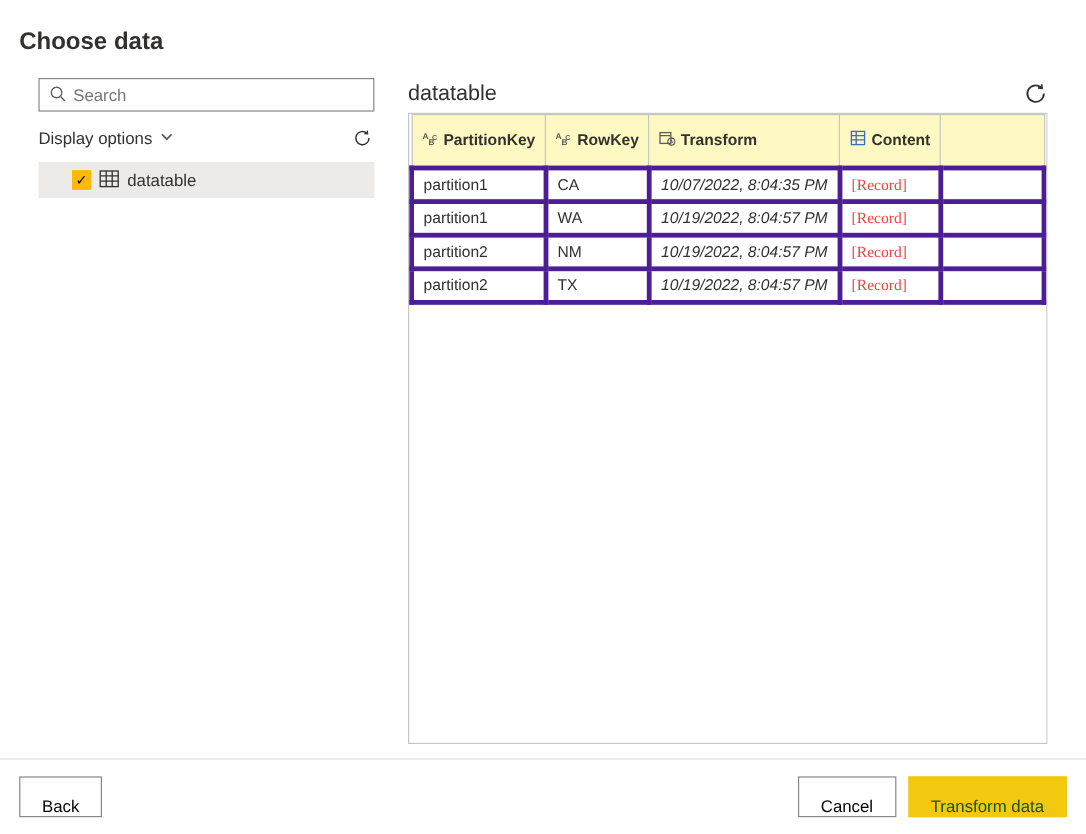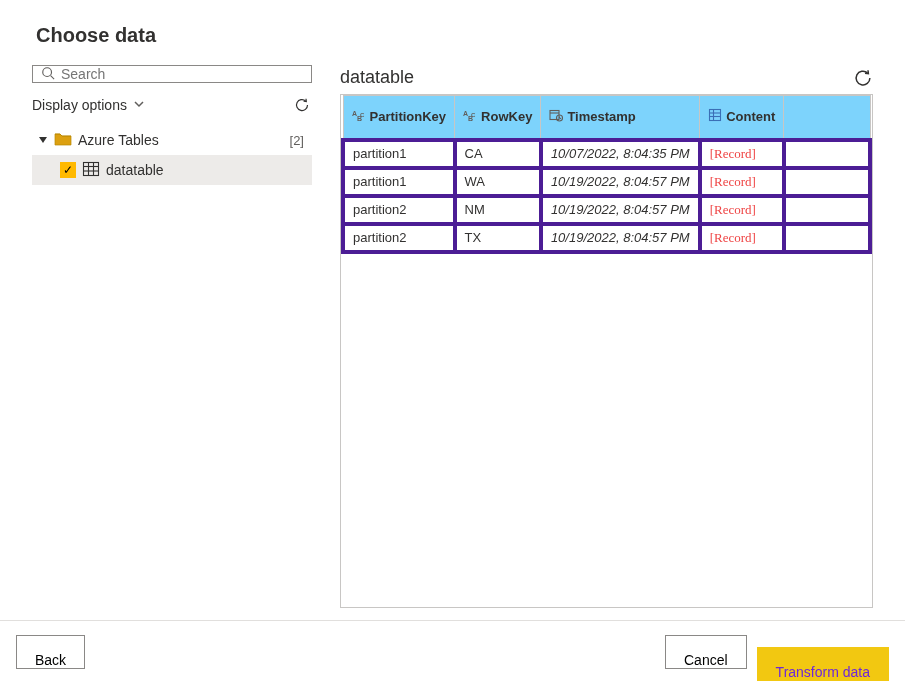--- a/index.html
+++ b/index.html
@@ -8,21 +8,21 @@
       font-size: 14px;
       color: #323130;
       background: #fff;
       width: 905px;
       height: 695px;
       display: flex;
       flex-direction: column;
       overflow: hidden;
     }
     .header {
-      padding: 24px 36px 18px;
+      padding: 24px 16px 18px;
     }
     .header h1 {
       font-size: 20px;
       font-weight: 600;
       color: #323130;
     }
     .main {
       flex: 1;
       display: flex;
       padding: 0 32px 12px;
@@ -30,21 +30,21 @@
       overflow: hidden;
     }
     .left-pane {
       width: 280px;
       flex-shrink: 0;
       display: flex;
       flex-direction: column;
     }
     .search-box {
       border: 1px solid #8a8886;
-      height: 18px;
+      height: 28px;
       display: flex;
       align-items: center;
       padding: 0 8px;
       gap: 6px;
       background: #fff;
     }
     .search-box input {
       border: none;
       outline: none;
       flex: 1;
@@ -134,21 +134,21 @@
       flex: 1;
       border: 1px solid #c8c6c4;
       overflow: auto;
       background: #fff;
     }
     table.grid {
       border-collapse: collapse;
       font-size: 13px;
     }
     table.grid th {
-      background: #7dd3fc;
+      background: #fef9c3;
       border: 1px solid #c8c6c4;
       text-align: left;
       font-weight: 600;
       padding: 4px 8px;
       height: 44px;
       white-space: nowrap;
     }
     table.grid th .col-inner {
       display: flex;
       align-items: center;
@@ -176,22 +176,21 @@
       padding: 16px 18px;
       border: 1px solid #8a8886;
       background: #fff;
       font-family: inherit;
       font-size: 14px;
       cursor: pointer;
     }
     .btn.primary {
       background: #f2c811;
       border-color: #f2c811;
-      color: #6d28d9;
-      margin-top: 12px;
+      color: #14532d;
     }
   </style>
 </head>
 <body>
 
 <div class="header">
   <h1>Choose data</h1>
 </div>
 
 <div class="main">
@@ -218,35 +217,20 @@
       </div>
       <div class="refresh-btn">
         <svg viewBox="0 0 16 16" fill="none" stroke="#323130" stroke-width="1.2">
           <path d="M13.5 8a5.5 5.5 0 1 1-1.9-4.1"></path>
             <polyline points="12,1.8 12.3,4.5 9.6,4.2"></polyline>
         </svg>
       </div>
     </div>
 
     <div class="tree">
-      <div class="tree-row tree-group">
-        <span class="caret">
-          <svg viewBox="0 0 10 10" fill="#323130">
-              <polygon points="1,2 9,2 5,8"></polygon>
-            </svg>
-        </span>
-        <span class="folder-icon">
-          <svg viewBox="0 0 18 18" fill="#dca010" stroke="#b88700" stroke-width="0.7">
-            <path d="M1 4h5l2 2h9v9H1z"></path>
-              <path d="M1 4h5l2 2h9" fill="none"></path>
-          </svg>
-        </span>
-        <span class="tree-group-label">Azure Tables</span>
-        <span class="tree-count">[2]</span>
-      </div>
 
 
       <div class="tree-row tree-item selected">
         <span class="cb checked"></span>
         <span class="table-icon">
           <svg viewBox="0 0 18 18" fill="none" stroke="#323130" stroke-width="1.1">
             <rect x="1.5" y="2.5" width="15" height="13"></rect>
               <line x1="1.5" y1="6.5" x2="16.5" y2="6.5"></line>
             <line x1="1.5" y1="11" x2="16.5" y2="11"></line>
               <line x1="6.5" y1="2.5" x2="6.5" y2="15.5"></line>
@@ -300,21 +284,21 @@
               <div class="col-inner">
                 <span class="type-icon">
                   <svg viewBox="0 0 14 14" fill="none" stroke="#605e5c" stroke-width="1.1">
                     <rect x="1" y="2.5" width="9" height="9"></rect>
                       <line x1="1" y1="5" x2="10" y2="5"></line>
                     <circle cx="10.5" cy="10" r="3"></circle>
                       <line x1="10.5" y1="8.5" x2="10.5" y2="10"></line>
                       <line x1="10.5" y1="10" x2="12" y2="10.7"></line>
                   </svg>
                 </span>
-                <span>Timestamp</span>
+                <span>Transform</span>
               </div>
             </th>
             <th style="width:80px">
               <div class="col-inner">
                 <span class="type-icon">
                   <svg viewBox="0 0 14 14" fill="none" stroke="#3b6fb6" stroke-width="1.1">
                     <rect x="1.5" y="1.5" width="11" height="11"></rect>
                       <line x1="1.5" y1="5" x2="12.5" y2="5"></line>
                     <line x1="1.5" y1="8.5" x2="12.5" y2="8.5"></line>
                       <line x1="5.5" y1="1.5" x2="5.5" y2="12.5"></line>

